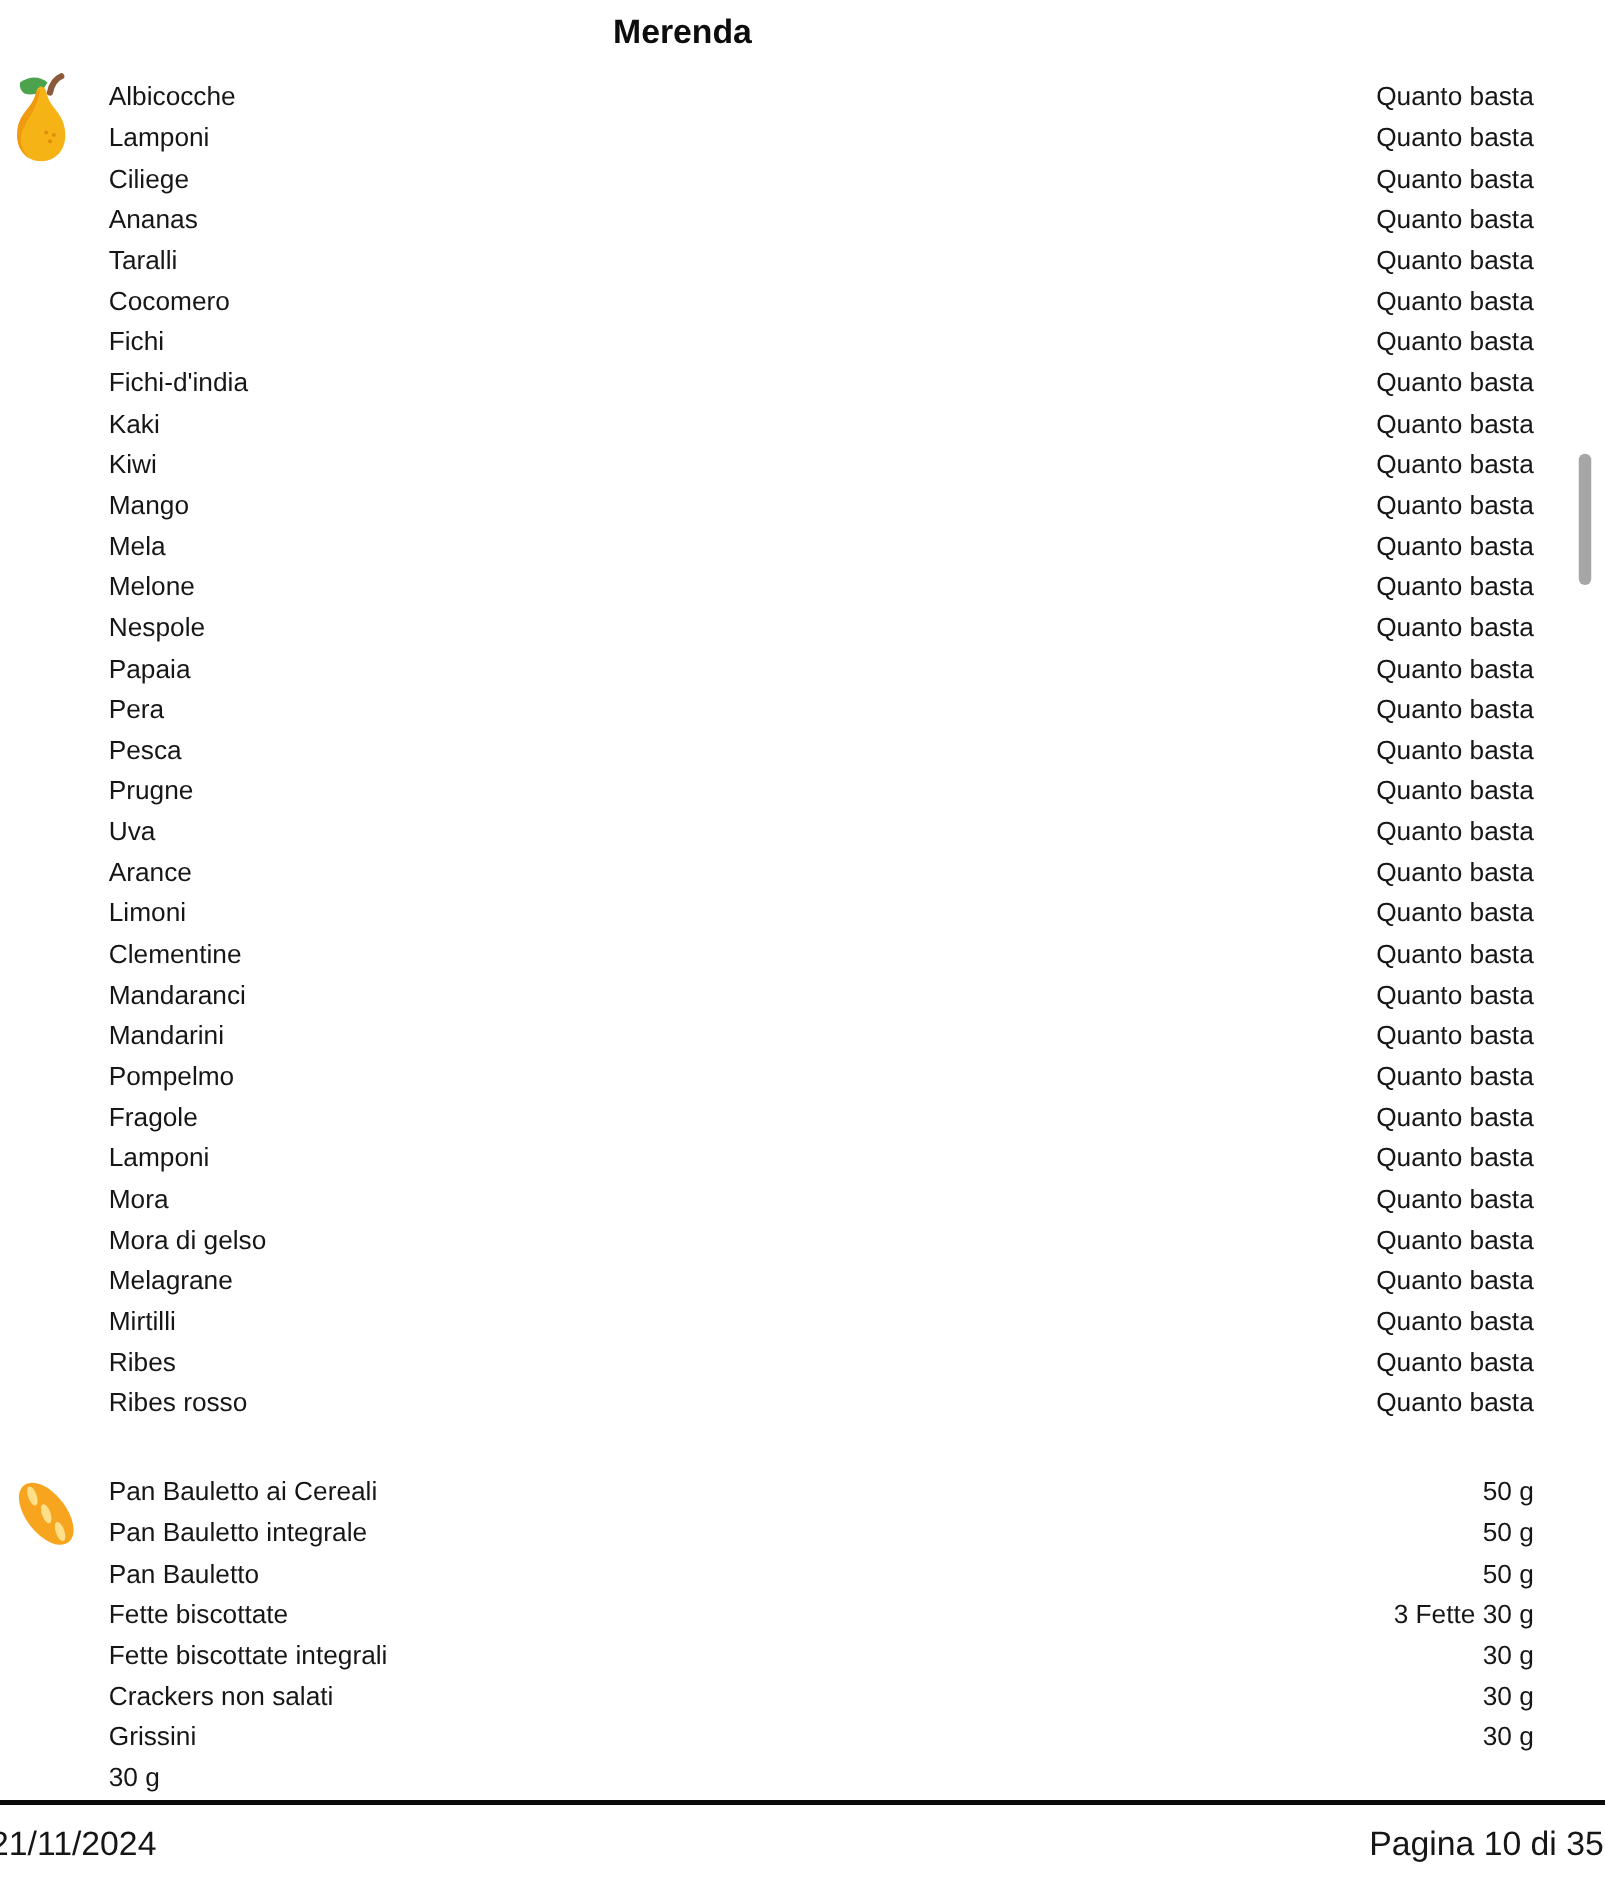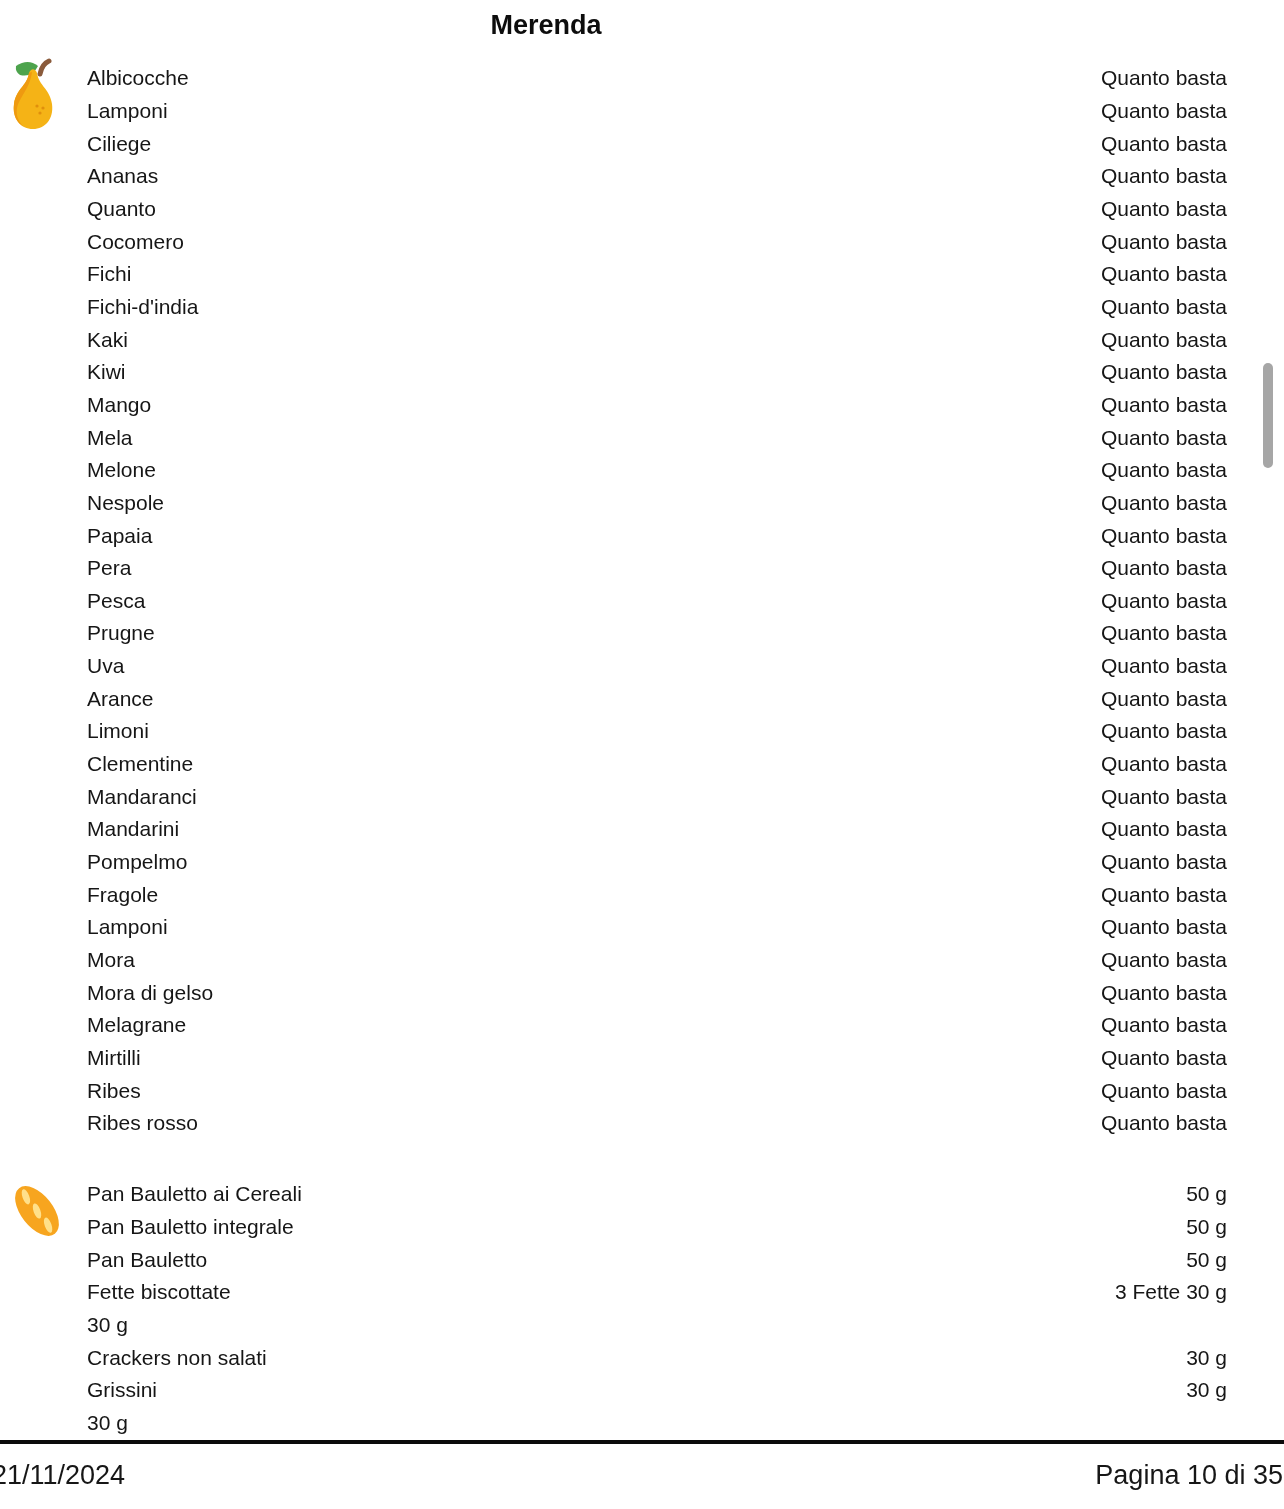--- a/index.html
+++ b/index.html
@@ -103,21 +103,21 @@
     <span class="food-name">Ciliege</span>
     <span class="food-qty">Quanto basta</span>
   </div>
 
   <div class="food-row">
     <span class="food-name">Ananas</span>
     <span class="food-qty">Quanto basta</span>
   </div>
 
   <div class="food-row">
-    <span class="food-name">Quanto</span>
+    <span class="food-name">Taralli</span>
     <span class="food-qty">Quanto basta</span>
   </div>
 
   <div class="food-row">
     <span class="food-name">Cocomero</span>
     <span class="food-qty">Quanto basta</span>
   </div>
 
   <div class="food-row">
     <span class="food-name">Fichi</span>
@@ -281,20 +281,21 @@
     <span class="food-name">Pan Bauletto</span>
     <span class="food-qty">50 g</span>
   </div>
 
   <div class="food-row">
     <span class="food-name">Fette biscottate</span>
     <span class="food-qty">3 Fette 30 g</span>
   </div>
 
   <div class="food-row">
+    <span class="food-name">Fette biscottate integrali</span>
     <span class="food-qty">30 g</span>
   </div>
 
   <div class="food-row">
     <span class="food-name">Crackers non salati</span>
     <span class="food-qty">30 g</span>
   </div>
 
   <div class="food-row">
     <span class="food-name">Grissini</span>

